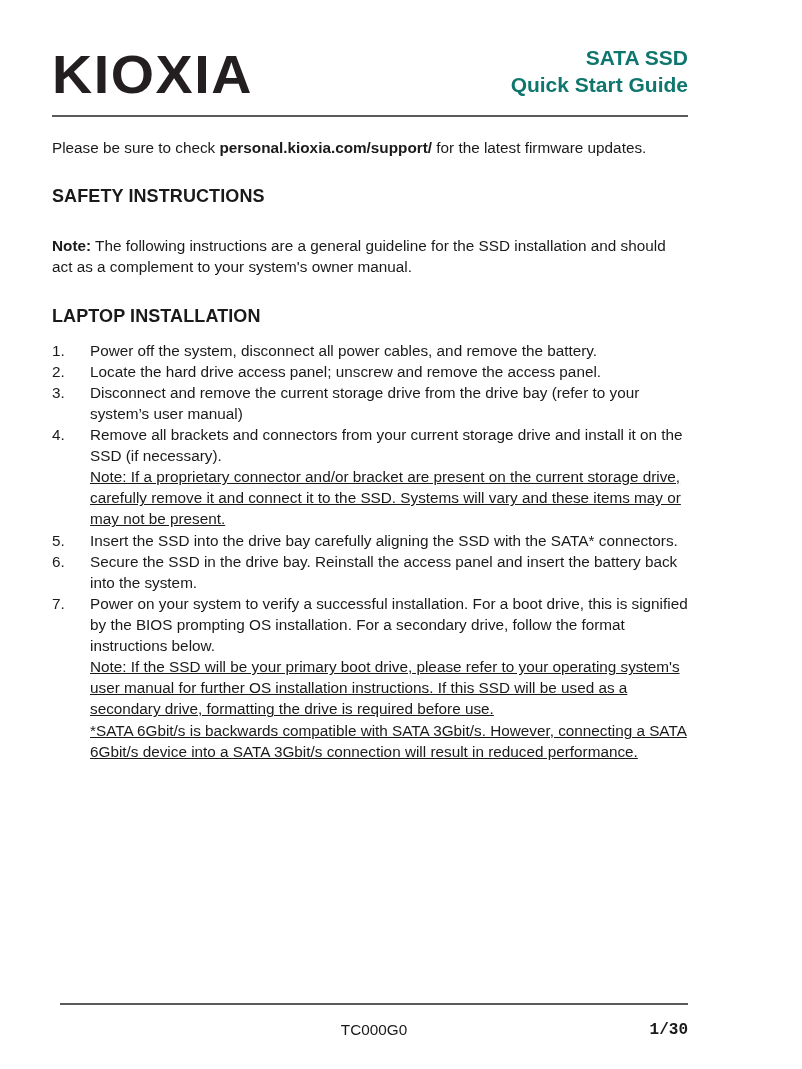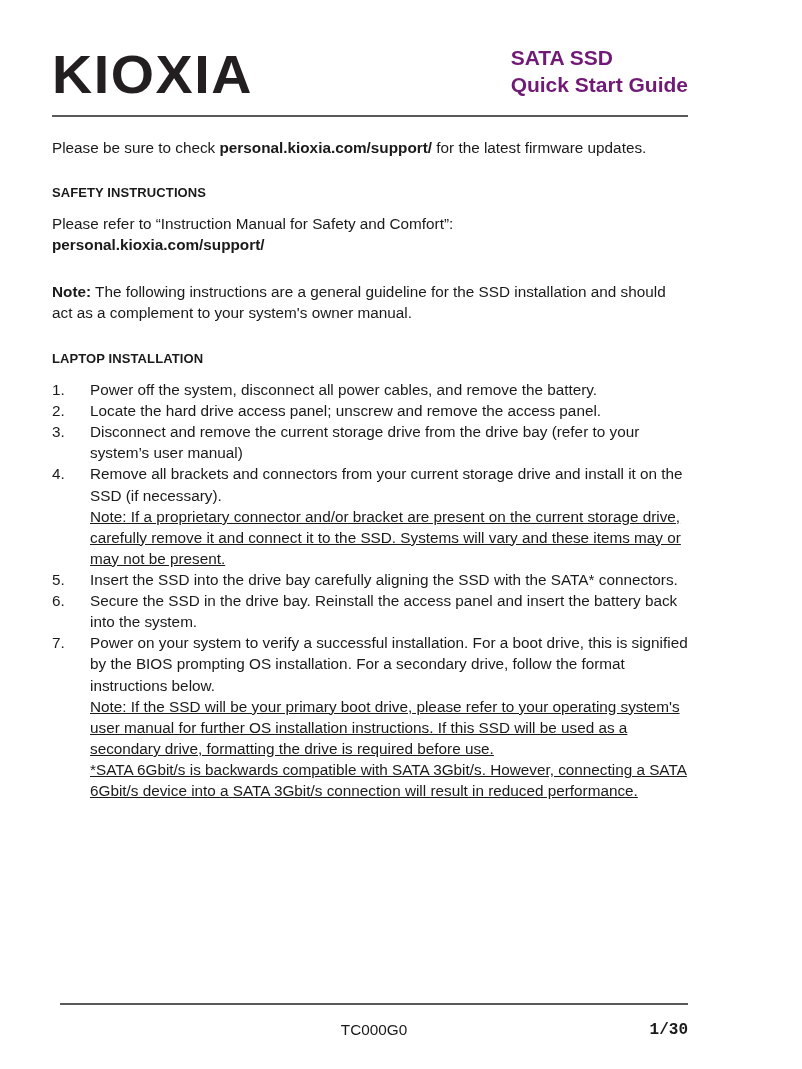--- a/index.html
+++ b/index.html
@@ -38,25 +38,25 @@
     font-weight: 700;
     font-size: 54px;
     line-height: 1;
     letter-spacing: 1.5px;
     color: #231f20;
     transform: scaleX(1.03);
     transform-origin: left bottom;
     white-space: nowrap;
   }
   .header-title {
-    text-align: left;
+    text-align: right;
     font-weight: 700;
     font-size: 21px;
     line-height: 1.3;
-    color: #701a75;
+    color: #0f766e;
     padding-bottom: 2px;
   }
   .header-title .line1 { display: block; }
   .header-title .line2 { display: block; }
 
   .rule {
     height: 0;
     border: 0;
     border-top: 2.5px solid #58595b;
     margin: 8px 0 0 0;
@@ -70,21 +70,21 @@
   }
   .para {
     margin: 0 0 0 0;
     font-size: 15.3px;
     line-height: 1.38;
   }
   .para + .para { }
 
   .section-head {
     font-weight: 700;
-    font-size: 13px;
+    font-size: 18px;
     margin-top: 26px;
     margin-bottom: 11px;
     letter-spacing: 0.1px;
   }
   .section-head.tight { margin-top: 27px; }
 
   b, strong { font-weight: 700; }
 
   .note-block { margin-top: 26px; }
 
@@ -163,21 +163,20 @@
     </div>
   </div>
   <hr class="rule">
 
   <div class="content">
 
     <p class="para"><span>Please be sure to check </span><b>personal.kioxia.com/support/</b><span> for the latest firmware updates.</span></p>
 
     <div class="section-head">SAFETY INSTRUCTIONS</div>
 
-    <p class="para"><span>Please refer to “Instruction Manual for Safety and Comfort”:</span><br><b>personal.kioxia.com/support/</b></p>
 
     <p class="para note-block"><b>Note:</b><span> The following instructions are a general guideline for the SSD installation and should act as a complement to your system's owner manual.</span></p>
 
     <div class="section-head tight">LAPTOP INSTALLATION</div>
 
     <ol class="steps">
       <li class="step">
         <span class="step-num">1.</span>
         <span class="step-body">Power off the system, disconnect all power cables, and remove the battery.</span>
       </li>

